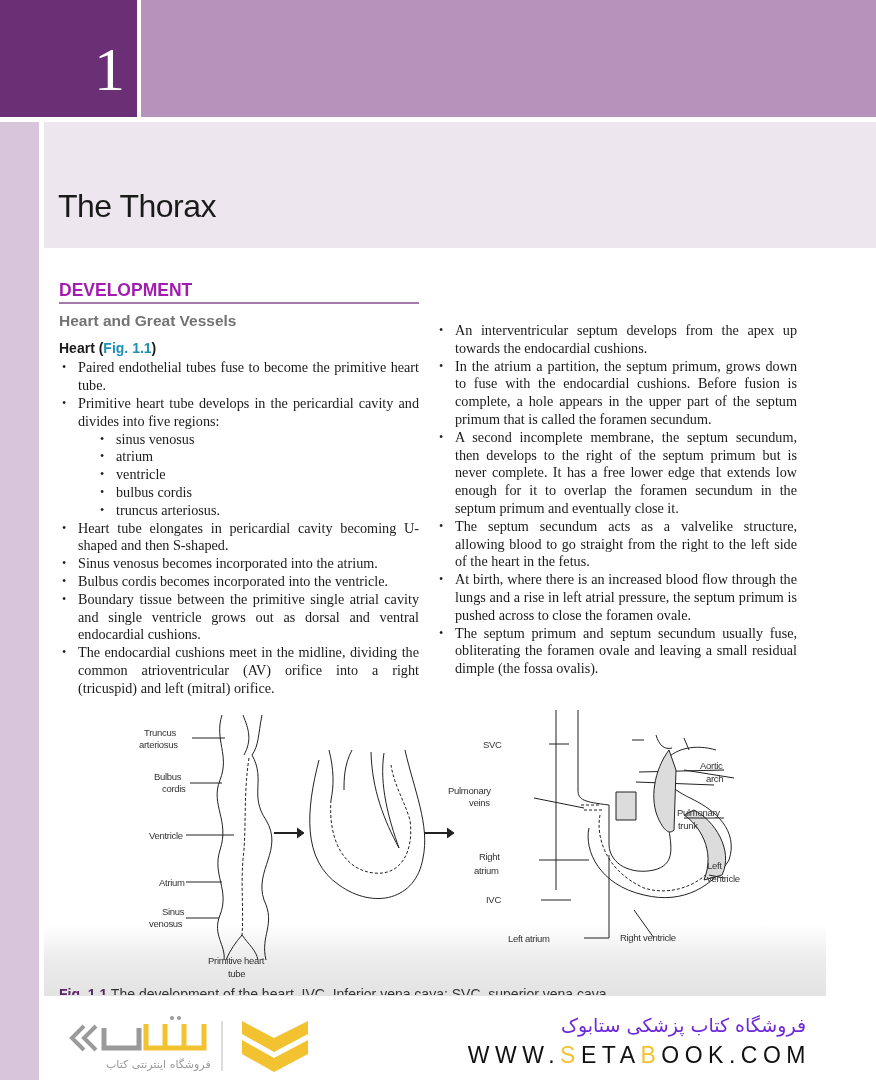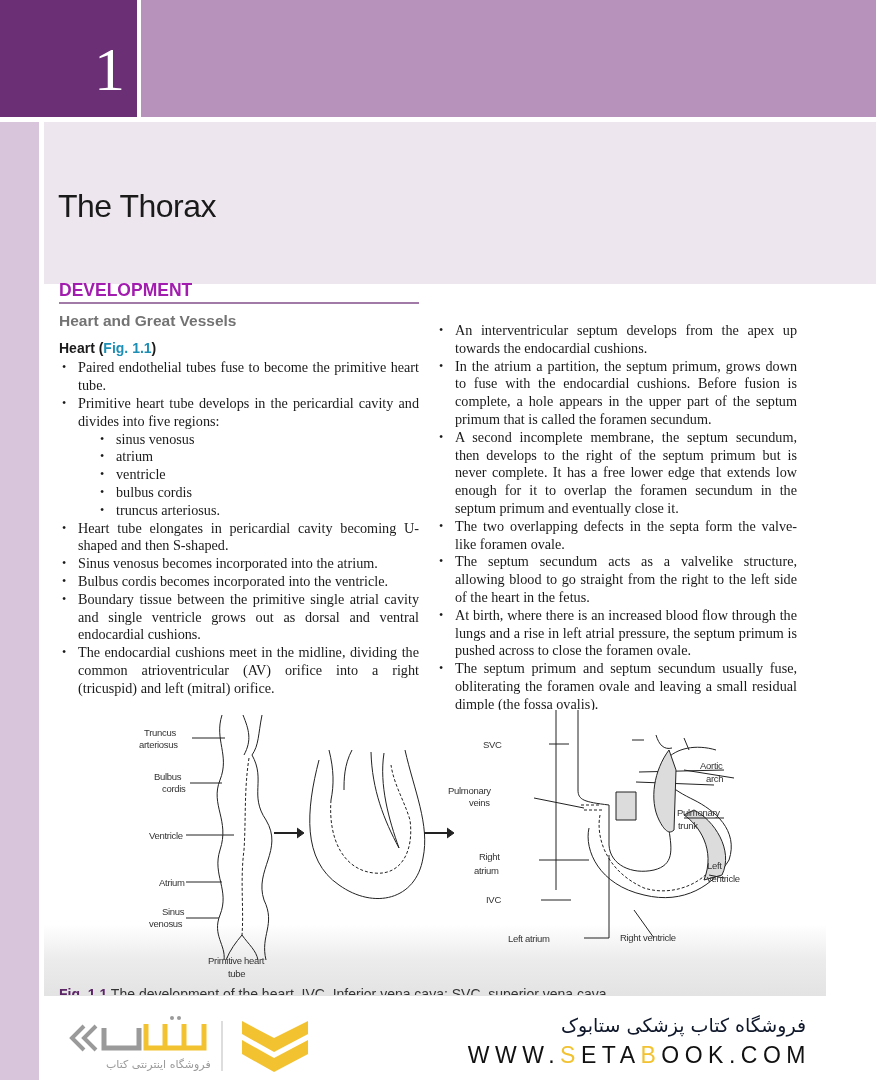--- a/index.html
+++ b/index.html
@@ -3,21 +3,21 @@
 <meta charset="utf-8">
 <style>
   * { box-sizing: border-box; margin: 0; padding: 0; }
   html, body { width: 876px; height: 1080px; overflow: hidden; background: #ffffff; }
   body { position: relative; font-family: "Liberation Serif", serif; color: #1a1a1a; }
 
   .chapter-box { position: absolute; left: 0; top: 0; width: 137px; height: 117px; background: #6b2f76; }
   .chapter-num { position: absolute; right: 12px; top: 38px; font-family: "Liberation Serif", serif; font-size: 62px; color: #ffffff; line-height: 1; }
   .header-band { position: absolute; left: 141px; top: 0; width: 735px; height: 117px; background: #b793bb; }
   .side-strip { position: absolute; left: 0; top: 122px; width: 39px; height: 958px; background: #d8c5db; }
-  .title-band { position: absolute; left: 44px; top: 122px; width: 832px; height: 162px; background: #ede6ee; }
+  .title-band { position: absolute; left: 44px; top: 122px; width: 832px; height: 126px; background: #ede6ee; }
   .chapter-title { position: absolute; left: 14px; top: 66px; font-family: "Liberation Sans", sans-serif; font-size: 32px; color: #1a1a1a; letter-spacing: -0.5px; }
 
   .col { position: absolute; font-size: 14.2px; line-height: 17.8px; text-align: justify; }
   .col-left { left: 59px; top: 282px; width: 360px; }
   .col-right { left: 436px; top: 288px; width: 361px; margin-top: 34px; }
 
   .h-section { font-family: "Liberation Sans", sans-serif; font-weight: bold; font-size: 17.5px; color: #a21caf; padding-bottom: 2px; border-bottom: 2px solid #a27aa8; margin-bottom: 8px; }
   .h-sub { font-family: "Liberation Sans", sans-serif; font-weight: bold; font-size: 15.5px; color: #737373; margin-bottom: 10px; }
   .h-subsub { font-family: "Liberation Sans", sans-serif; font-weight: bold; font-size: 14px; color: #1a1a1a; margin-bottom: 2px; }
   .fig-link { color: #1d8fb5; }
@@ -30,21 +30,21 @@
   ul.sub > li::before { content: "•"; position: absolute; left: 22px; font-size: 12px; }
 
   .figure-area { position: absolute; left: 44px; top: 710px; width: 782px; height: 290px; background: linear-gradient(to bottom, #ffffff 0%, #ffffff 74%, #ececec 86%, #e2e2e2 100%); }
   .figure-svg { position: absolute; left: 0; top: 0; }
   .fig-label { font-family: "Liberation Sans", sans-serif; font-size: 9.5px; fill: #333; letter-spacing: -0.3px; }
   .caption { position: absolute; left: 59px; top: 984px; width: 700px; height: 11px; overflow: hidden; font-family: "Liberation Sans", sans-serif; font-size: 14px; color: #333; white-space: nowrap; line-height: 20px; }
   .caption b { color: #5b2566; }
 
   .footer { position: absolute; left: 39px; top: 996px; width: 837px; height: 84px; background: #ffffff; }
   .logo { position: absolute; left: 25px; top: 20px; }
-  .store-fa { position: absolute; right: 70px; top: 18px; font-family: "DejaVu Sans", sans-serif; font-size: 19px; color: #0f172a; direction: rtl; }
+  .store-fa { position: absolute; right: 70px; top: 18px; font-family: "DejaVu Sans", sans-serif; font-size: 19px; color: #6d28d9; direction: rtl; }
   .store-url { position: absolute; right: 65px; top: 46px; font-family: "Liberation Sans", sans-serif; font-size: 23px; letter-spacing: 5.5px; color: #111; margin-left: 40px; }
   .store-url .acc { color: #f2c230; }
 </style>
 </head>
 <body>
 
 <div class="chapter-box">
   <div class="chapter-num">1</div>
 </div>
 <div class="header-band"></div>
@@ -77,21 +77,20 @@
     <li>Boundary tissue between the primitive single atrial cavity and single ventricle grows out as dorsal and ventral endocardial cushions.</li>
     <li>The endocardial cushions meet in the midline, dividing the common atrioventricular (AV) orifice into a right (tricuspid) and left (mitral) orifice.</li>
   </ul>
 </div>
 
 <div class="col col-right">
   <ul class="bul">
     <li>An interventricular septum develops from the apex up towards the endocardial cushions.</li>
     <li>In the atrium a partition, the septum primum, grows down to fuse with the endocardial cushions. Before fusion is complete, a hole appears in the upper part of the septum primum that is called the foramen secundum.</li>
     <li>A second incomplete membrane, the septum secundum, then develops to the right of the septum primum but is never complete. It has a free lower edge that extends low enough for it to overlap the foramen secundum in the septum primum and eventually close it.</li>
-    <li>The two overlapping defects in the septa form the valve-like foramen ovale.</li>
     <li>The septum secundum acts as a valvelike structure, allowing blood to go straight from the right to the left side of the heart in the fetus.</li>
     <li>At birth, where there is an increased blood flow through the lungs and a rise in left atrial pressure, the septum primum is pushed across to close the foramen ovale.</li>
     <li>The septum primum and septum secundum usually fuse, obliterating the foramen ovale and leaving a small residual dimple (the fossa ovalis).</li>
   </ul>
 </div>
 
 <div class="figure-area">
   <svg class="figure-svg" width="782" height="290" viewBox="0 0 782 290">
     <g fill="none" stroke="#222" stroke-width="1">
 

